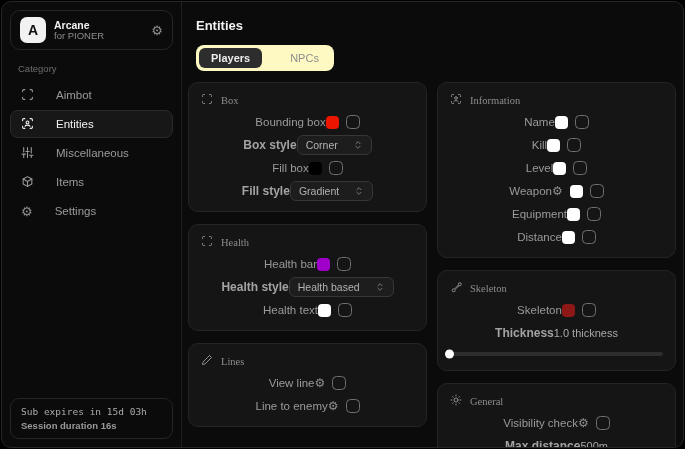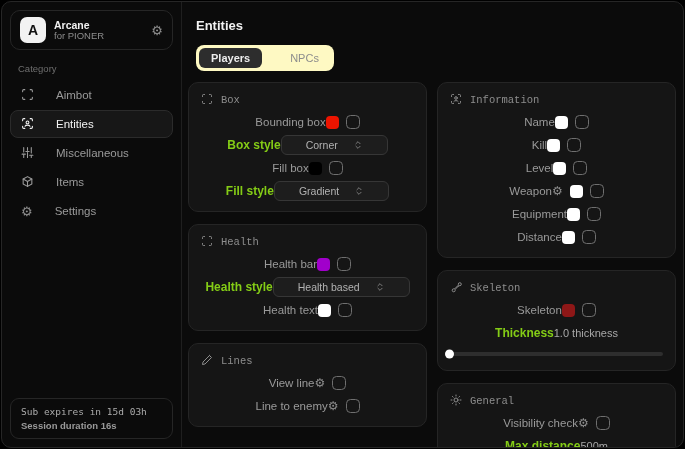--- a/index.html
+++ b/index.html
@@ -35,31 +35,31 @@
   .page-title { font-size:13px; font-weight:bold; color:#f2f2f2; margin:1px 0 0 8px; }
   .tabs { display:inline-flex; gap:16px; background:#fef9c3; border-radius:8px;
     padding:3px; margin:12px 0 11px 8px; }
   .tab { padding:4px 12px; font-size:11px; border-radius:6px; color:#8d8d8d; cursor:pointer; }
   .tab.active { background:#2d2d2d; color:#ededed; font-weight:bold; }
   .cols { display:flex; gap:10px; align-items:flex-start; }
   .col { width:239px; display:flex; flex-direction:column; gap:12px; }
   .card { background:#151515; border:1px solid #252525; border-radius:10px;
     padding:8px 12px 10px; }
   .card-h { display:flex; align-items:center; gap:8px; height:18px; color:#8d8d8d;
-    font-family:Liberation Mono, monospace; font-size:10.5px; }
+    font-family:Liberation Serif, serif; font-size:10.5px; }
   .row { display:flex; align-items:center; justify-content:center; height:20px;
     margin-top:3px; }
   .lbl { font-size:11.5px; color:#9a9a9a; }
-  .lbl.strong { font-size:12px; color:#84cc16; font-weight:bold; }
+  .lbl.strong { font-size:12px; color:#a3a3a3; font-weight:bold; }
   .ctrls { display:flex; align-items:center; gap:7px; }
   .swatch { width:13px; height:13px; border-radius:4px; cursor:pointer; }
   .cbx { width:14px; height:14px; border:1.5px solid #6f6f6f; border-radius:4.5px;
     background:transparent; cursor:pointer; }
   .mini-gear { color:#8d8d8d; font-size:12px; line-height:1; cursor:pointer; }
-  .dd { display:flex; align-items:center; gap:15px; height:20px; padding:0 24px;
+  .dd { display:flex; align-items:center; gap:15px; height:20px; padding:0 8px;
     background:#1d1d1d; border:1px solid #363636; border-radius:6px; cursor:pointer; }
   .dd-val { font-size:10.5px; color:#b2b2b2; }
   .val { font-size:11px; color:#a8a8a8; }
   .slider { position:relative; height:4px; background:#2e2e2e; border-radius:3px;
     margin:9px 0 4px; cursor:pointer; }
   .fill { position:relative; height:100%; background:#f5f5f5; border-radius:3px; }
   .thumb { position:absolute; right:-4px; top:50%; transform:translateY(-50%);
     width:9px; height:9px; border-radius:50%; background:#fff; }
   .svgi { stroke:currentColor; fill:none; stroke-width:2; stroke-linecap:round;
     stroke-linejoin:round; }

